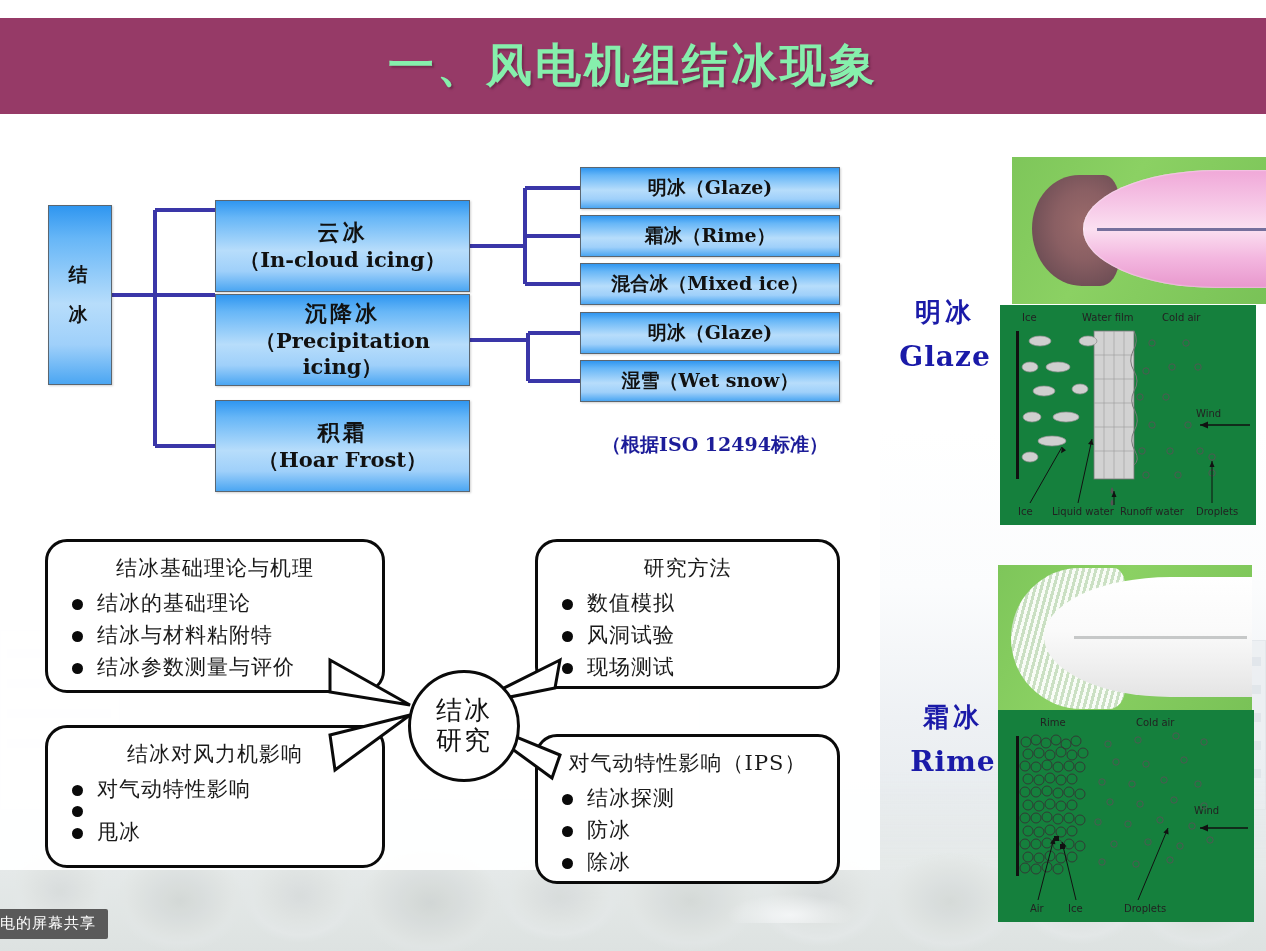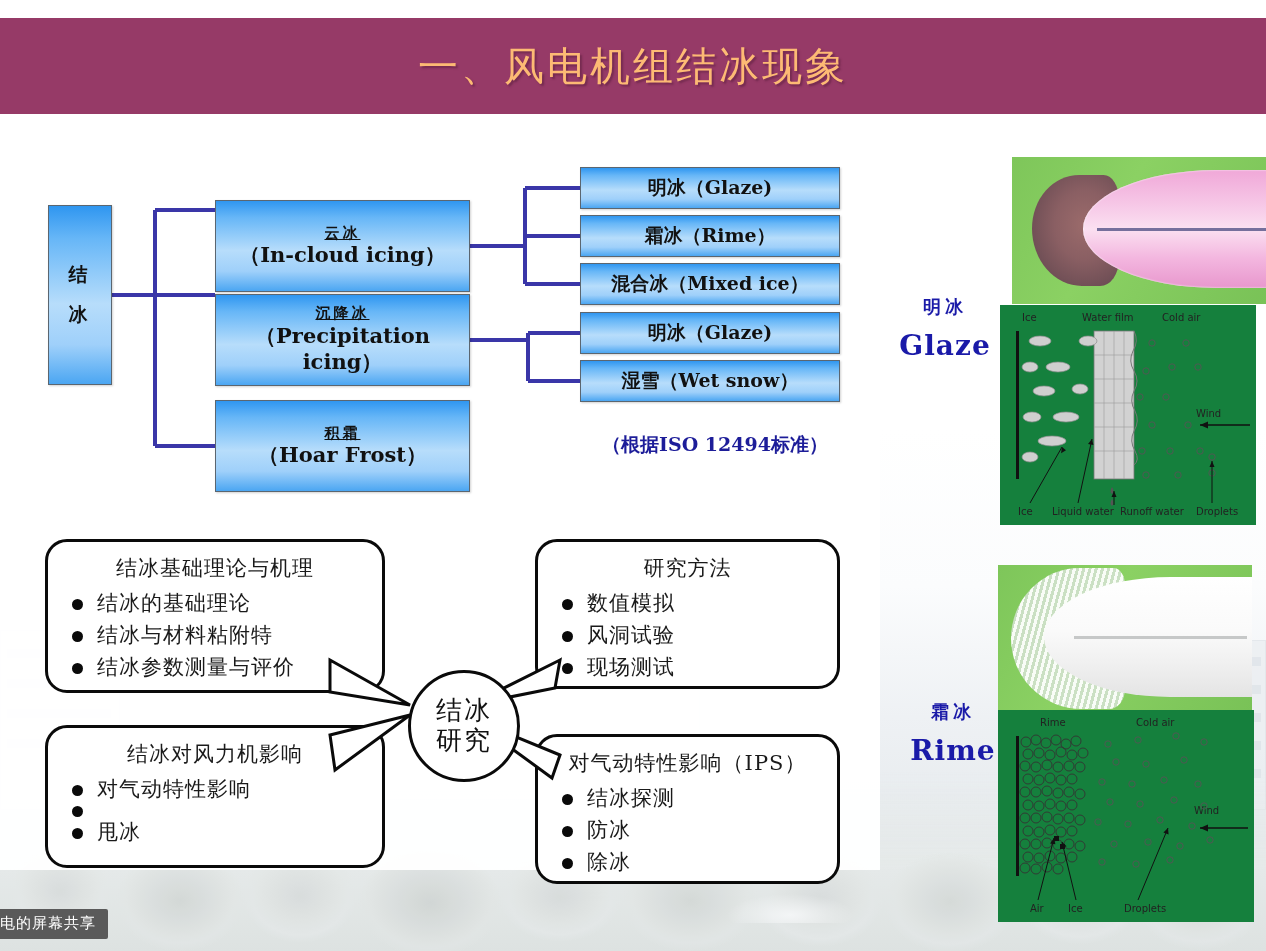--- a/index.html
+++ b/index.html
@@ -51,24 +51,24 @@
   }
 
   
   #title-banner{
     position:absolute; left:0; top:18px; width:1266px; height:96px;
     background:#963a67;
     z-index:5;
     display:flex; align-items:center; justify-content:center;
   }
   #title-text{
-    color:#fdba74;
+    color:#86efac;
     font-family:"DejaVu Sans", sans-serif;
-    font-weight:normal;
-    font-size:40px;
+    font-weight:bold;
+    font-size:46px;
     letter-spacing:3px;
     text-shadow:2px 2px 2px rgba(90,30,60,.55);
   }
 
   
   #diagram-panel{
     position:absolute; left:0; top:120px; width:880px; height:400px;
     background:#ffffff; z-index:2;
   }
   #lower-panel{
@@ -85,21 +85,21 @@
     border:1px solid #5b6670;
     background:linear-gradient(to bottom,#2f96f0 0%,#66b6f7 18%,#b7ddfb 55%,#9fd0fa 78%,#4ba6f2 100%);
     color:#111111;
     font-family:"DejaVu Serif", serif;
     font-weight:bold;
     display:flex; flex-direction:column;
     align-items:center; justify-content:center;
     text-align:center;
     box-shadow:1px 1px 2px rgba(0,0,0,.18);
   }
-  .bluebox .cn{ font-size:15px; letter-spacing:3px; line-height:1.25;text-decoration:underline; }
+  .bluebox .cn{ font-size:22px; letter-spacing:3px; line-height:1.25; }
   .bluebox .en{ font-size:21px; letter-spacing:0px; line-height:1.25; }
   .bluebox.single{ font-size:19px; }
   .bluebox.single .ln{ white-space:nowrap; }
 
   #root-box{
     left:48px; top:85px; width:64px; height:180px;
     font-size:19px; letter-spacing:4px; line-height:2.1;
   }
   #box-incloud{ left:215px; top:80px; width:255px; height:92px; }
   #box-precip { left:215px; top:174px; width:255px; height:92px; }
@@ -165,21 +165,21 @@
   .side-label{
     position:absolute;
     color:#1a1aa8;
     font-family:"DejaVu Serif", serif;
     font-weight:bold;
     text-align:center;
     z-index:6;
   }
   #glaze-label{ left:885px; top:295px; width:120px; }
   #rime-label { left:893px; top:700px; width:120px; }
-  .side-label .cn{ font-size:18px; letter-spacing:4px; display:block; }
+  .side-label .cn{ font-size:26px; letter-spacing:4px; display:block; }
   .side-label .en{ font-size:28px; letter-spacing:1px; display:block; margin-top:10px; }
 
   .photo-frame{ position:absolute; z-index:5; overflow:hidden; }
   #glaze-photo{ left:1012px; top:157px; width:254px; height:147px; }
   #rime-photo { left:998px; top:565px; width:254px; height:147px; }
 
   .photo-green{ position:absolute; left:0; top:0; width:100%; height:100%;
     background:linear-gradient(120deg,#7ec65a 0%,#8bd163 40%,#79c257 100%); }
   .airfoil-glaze{
     position:absolute; left:28%; top:9%; width:90%; height:80%;

